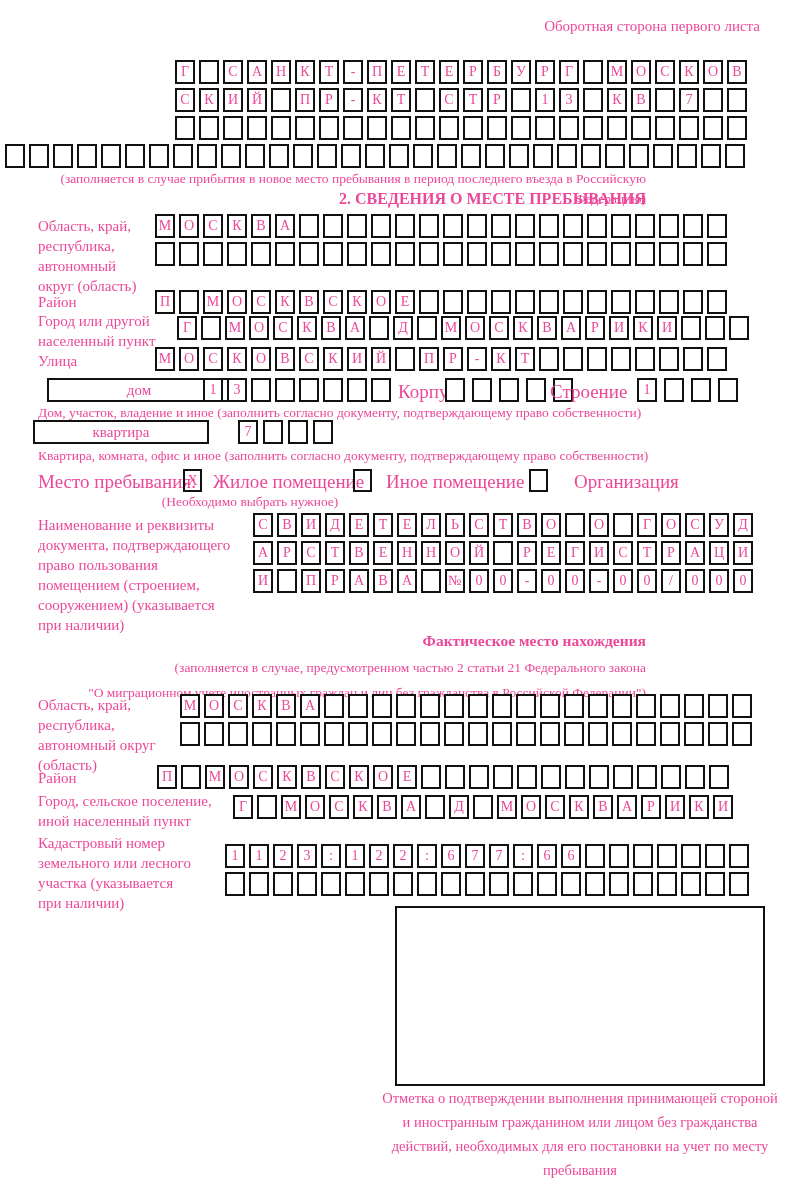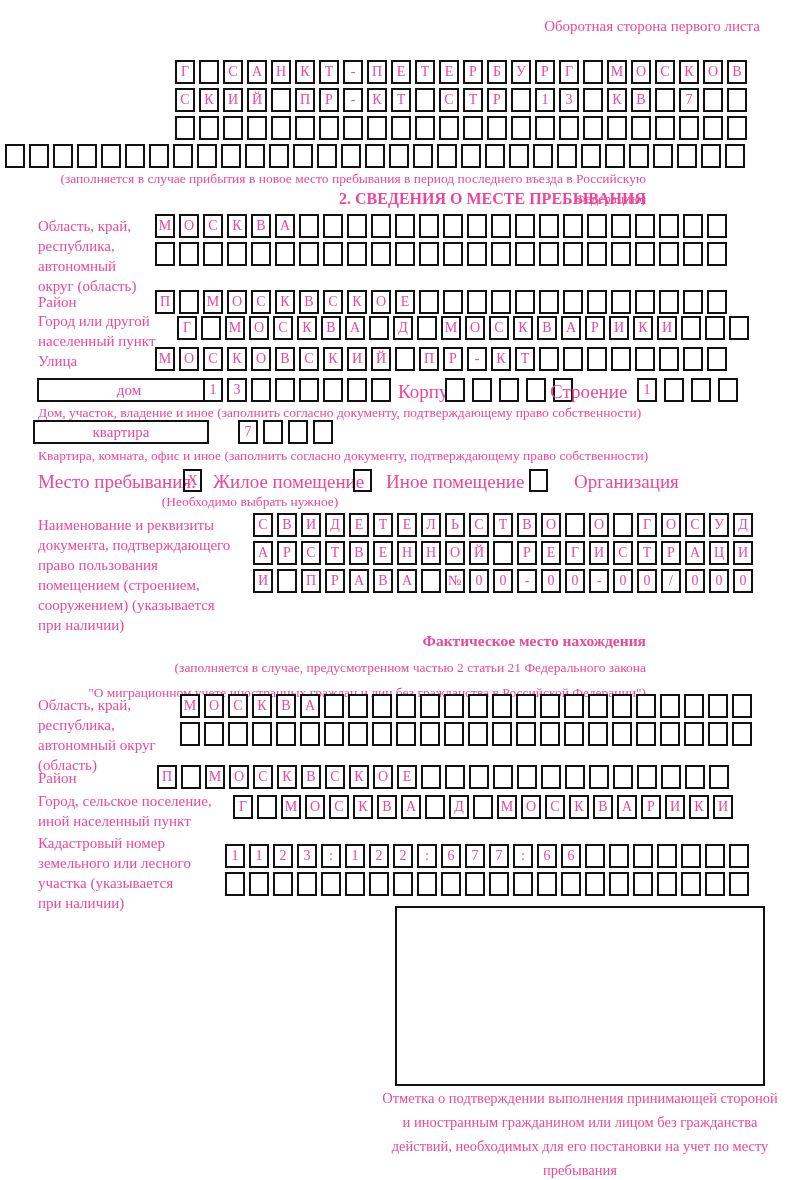--- a/index.html
+++ b/index.html
@@ -279,21 +279,21 @@
       <span class="cell"></span>
       <span class="cell"></span>
       <span class="cell"></span>
       <span class="cell"></span>
       <span class="cell"></span>
       <span class="cell"></span>
       <span class="cell"></span>
       <span class="cell"></span>
     </div>
 
-  <div class="wide" style="left:37px;top:378px;width:184px">
+  <div class="wide" style="left:47px;top:378px;width:184px">
     <span>дом</span>
   </div>
   <div class="boxrow" style="left:203px;top:378px">
       <span class="cell">1</span>
       <span class="cell">3</span>
       <span class="cell"></span>
       <span class="cell"></span>
       <span class="cell"></span>
       <span class="cell"></span>
       <span class="cell"></span>

